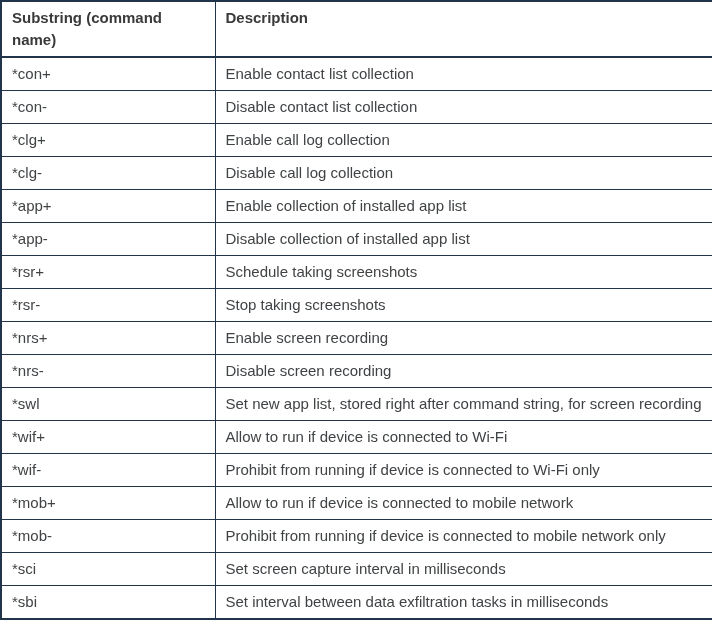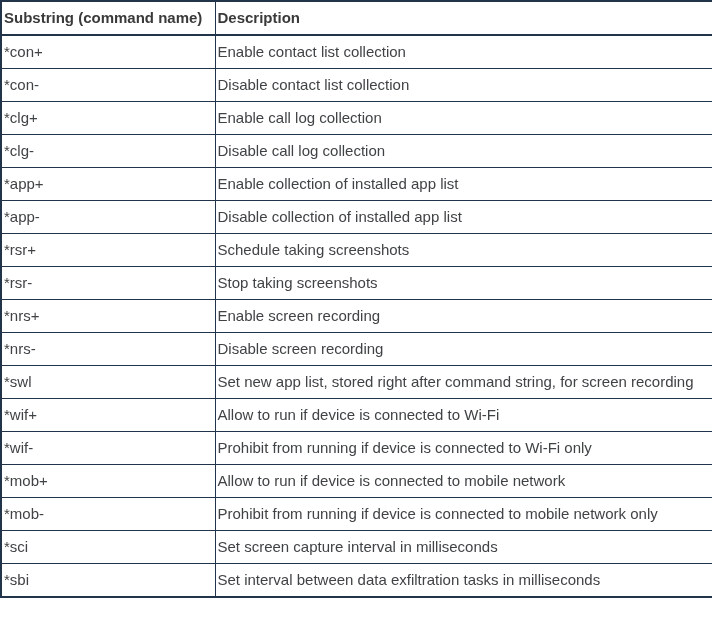--- a/index.html
+++ b/index.html
@@ -23,21 +23,21 @@
   table.command-table {
     border-collapse: collapse;
     table-layout: fixed;
     width: 714px;            
     border: 2px solid var(--border-color);
   }
   col.col-cmd  { width: 214px; }
   col.col-desc { width: 500px; }
   th, td {
     border: 1px solid var(--border-color);
-    padding: 5px 2px;
+    padding: 5px 10px;
     vertical-align: top;
     text-align: left;
     font-size: 15px;
     line-height: 22px;
     background: var(--bg);
     overflow: hidden;
   }
   thead tr { height: 34px; }
   th {
     font-weight: bold;

